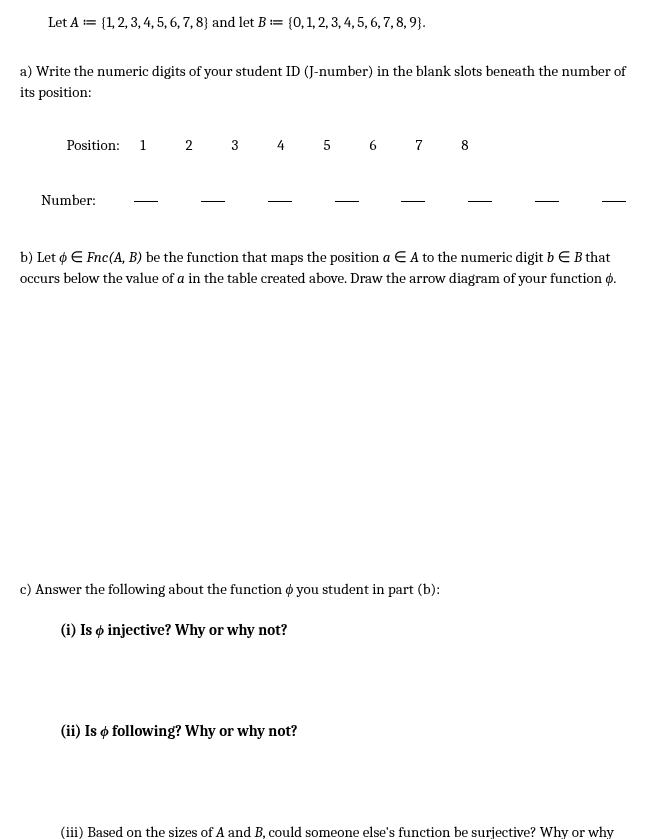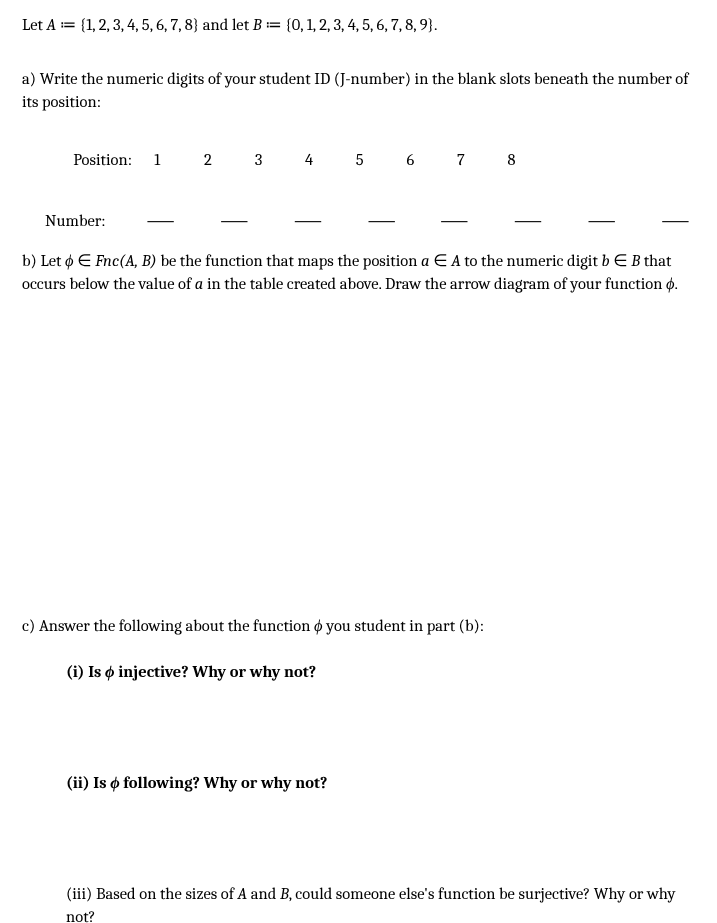--- a/index.html
+++ b/index.html
@@ -11,20 +11,21 @@
       font-family: Cambria, Georgia, 'Times New Roman', serif;
       font-size: 15px;
       line-height: 1.4;
       color: #000;
       background: #fff;
       width: 652px;
       padding: 12px 20px 20px 20px;
     }
     .intro {
       margin-bottom: 28px;
+      margin-left: 28px;
     }
     .math-italic {
       font-style: italic;
     }
     .part-a {
       margin-bottom: 32px;
     }
     .position-table {
       display: flex;
       align-items: center;
@@ -36,21 +37,21 @@
       text-align: right;
     }
     .pos-cell {
       width: 46px;
       text-align: center;
       display: inline-block;
     }
     .number-row {
       display: flex;
       align-items: center;
-      margin-bottom: 16px;
+      margin-bottom: 36px;
       gap: 32px;
     }
     .blank-slot {
       width: 46px;
       text-align: center;
       display: inline-block;
     }
     .blank-underline {
       display: inline-block;
       width: 24px;

